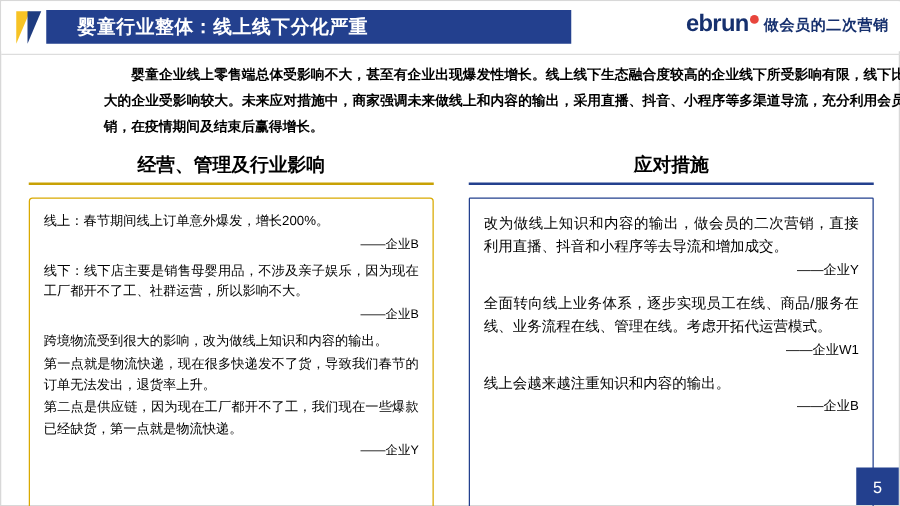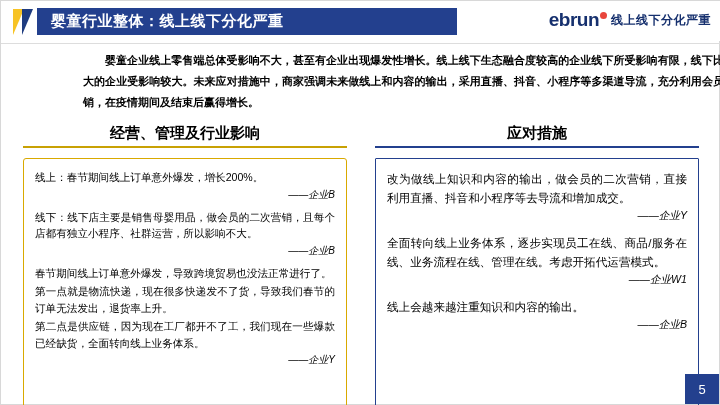--- a/index.html
+++ b/index.html
@@ -64,21 +64,21 @@
     width: 420px;
     background: #23408e;
     display: flex;
     align-items: center;
   }
   .title-bar .title-text {
     color: #ffffff;
     font-size: 15px;
     font-weight: bold;
     letter-spacing: 0.5px;
-    padding-left: 14px;
+    padding-left: 25px;
     white-space: nowrap;
   }
   .brand {
     position: absolute;
     right: 10px;
     top: 4px;
     height: 30px;
     display: flex;
     align-items: center;
   }
@@ -186,21 +186,20 @@
   .para.big {
     font-size: 11.6px;
     line-height: 19px;
   }
   .src {
     font-size: 10px;
     color: #000000;
     text-align: right;
     margin-bottom: 7px;
     margin-top: 0px;
-    font-style: italic;
   }
   .src.big {
     font-size: 10.6px;
     margin-bottom: 10px;
   }
 
   
   .footer-num {
     position: absolute;
     right: 0;
@@ -224,44 +223,44 @@
     <div class="header-accent">
       <span class="tri1"></span>
       <span class="tri2"></span>
     </div>
     <div class="title-bar">
       <span class="title-text">婴童行业整体：线上线下分化严重</span>
     </div>
     <div class="brand">
       <span class="logo-text">ebrun</span>
       <span class="logo-dot"></span>
-      <span class="brand-cn">线上线下分化严重</span>
+      <span class="brand-cn">做会员的二次营销</span>
     </div>
     <div class="header-rule"></div>
   </div>
 
   <div class="intro">婴童企业线上零售端总体受影响不大，甚至有企业出现爆发性增长。线上线下生态融合度较高的企业线下所受影响有限，线下比重大的企业受影响较大。未来应对措施中，商家强调未来做线上和内容的输出，采用直播、抖音、小程序等多渠道导流，充分利用会员营销，在疫情期间及结束后赢得增长。</div>
 
   <div class="columns">
 
     <div class="col">
       <div class="col-title">经营、管理及行业影响</div>
       <div class="col-underline left"></div>
       <div class="box left">
         <div class="para">线上：春节期间线上订单意外爆发，增长200%。</div>
         <div class="src">——企业B</div>
 
-        <div class="para">线下：线下店主要是销售母婴用品，做会员的二次营销，且每个店都有独立小程序、社群运营，所以影响不大。</div>
+        <div class="para">线下：线下店主要是销售母婴用品，不涉及亲子娱乐，因为现在工厂都开不了工、社群运营，所以影响不大。</div>
         <div class="src">——企业B</div>
 
-        <div class="para">春节期间线上订单意外爆发，导致跨境贸易也没法正常进行了。</div>
+        <div class="para">跨境物流受到很大的影响，改为做线上知识和内容的输出。</div>
 
         <div class="para">第一点就是物流快递，现在很多快递发不了货，导致我们春节的订单无法发出，退货率上升。</div>
 
-        <div class="para">第二点是供应链，因为现在工厂都开不了工，我们现在一些爆款已经缺货，全面转向线上业务体系。</div>
+        <div class="para">第二点是供应链，因为现在工厂都开不了工，我们现在一些爆款已经缺货，第一点就是物流快递。</div>
         <div class="src">——企业Y</div>
       </div>
     </div>
 
     <div class="col">
       <div class="col-title">应对措施</div>
       <div class="col-underline right"></div>
       <div class="box right">
         <div class="para big">改为做线上知识和内容的输出，做会员的二次营销，直接利用直播、抖音和小程序等去导流和增加成交。</div>
         <div class="src big">——企业Y</div>

